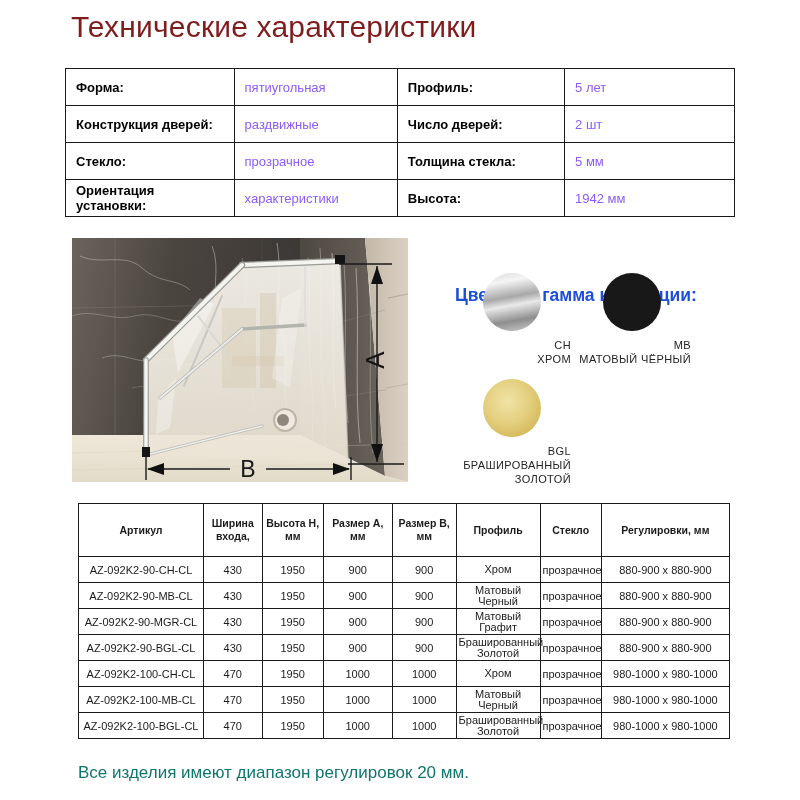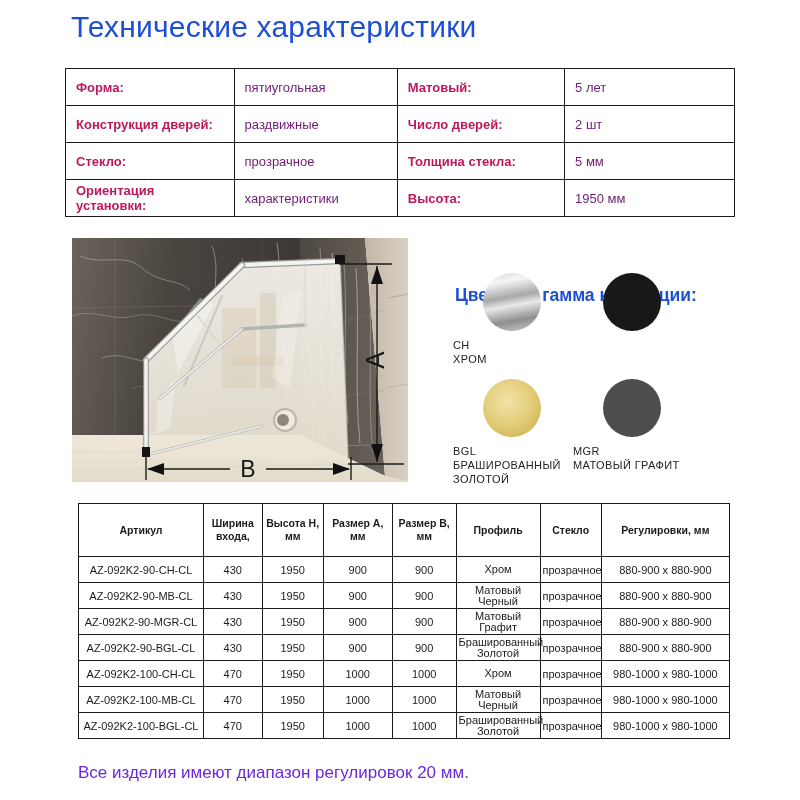--- a/index.html
+++ b/index.html
@@ -1,96 +1,96 @@
 <!DOCTYPE html>
 <html><head>
 <meta charset="utf-8">
 <style>
   html,body{margin:0;padding:0;background:#ffffff;}
   body{font-family:"Liberation Sans", sans-serif; color:#1c1c1c;}
   #page{position:relative;width:800px;height:800px;background:#fff;overflow:hidden;}
 
   
   .page-title{position:absolute;left:71px;top:10px;font-size:30px;font-weight:500;
-    letter-spacing:0.2px;color:#1d4ed8;}
+    letter-spacing:0.2px;color:#7f1d1d;}
 
   
   table.spec{position:absolute;left:65px;top:68px;width:670px;height:144px;
     border-collapse:collapse;table-layout:fixed;}
   table.spec td{border:1.6px solid #1a1a1a;font-size:13px;padding:0 6px 0 10px;
-    vertical-align:middle;height:36px;color:#701a75;}
-  table.spec td.spec-label{font-weight:bold;color:#be185d;}
+    vertical-align:middle;height:36px;color:#8b5cf6;}
+  table.spec td.spec-label{font-weight:bold;color:#000000;}
 
   
   .diagram{position:absolute;left:72px;top:238px;width:336px;height:244px;}
 
   
   .colors-title{position:absolute;left:455px;top:237px;font-size:17.5px;font-weight:bold;color:#1d4ed8;margin-top:48px;}
   .swatch-grid{position:absolute;left:452px;top:273px;width:240px;
     display:grid;grid-template-columns:120px 120px;grid-template-rows:106px 106px;}
   .swatch-cell{display:flex;flex-direction:column;align-items:center;}
   .swatch-circle{width:58px;height:58px;border-radius:50%;flex:0 0 auto;}
-  .swatch-label{margin-top:7px;text-align:left;font-size:11px;line-height:14px;
+  .swatch-label{margin-top:7px;text-align:right;font-size:11px;line-height:14px;
     letter-spacing:0.4px;color:#232323;width:118px;}
   .swatch-code{display:block;}
   .sw-chrome{background:linear-gradient(170deg,#d9d9d9 0%,#f5f5f5 18%,#a8a8a8 42%,#e9e9e9 55%,#8e8e8e 78%,#cfcfcf 100%);}
   .sw-gold{background:radial-gradient(circle at 42% 38%,#f0e3a6 0%,#e4cf7e 45%,#d6bb5f 75%,#c9aa4e 100%);}
 
   
   table.products{position:absolute;left:78px;top:503px;width:652px;
     border-collapse:collapse;table-layout:fixed;}
   table.products th, table.products td{border:1.2px solid #1a1a1a;text-align:center;
     vertical-align:middle;padding:1px 2px;color:#1b1b1b;}
   table.products th{height:50px;font-size:10.5px;font-weight:bold;line-height:13px;}
   table.products td{height:23px;font-size:11px;}
   td.col-article{font-size:10.3px;}
   td.col-profile{font-size:9.8px;line-height:10.5px;}
   td.col-glass{font-size:9.5px;}
   td.col-adjust{font-size:10.8px;}
 
-  .footer-note{position:absolute;left:78px;top:763px;font-size:17px;color:#6d28d9;}
+  .footer-note{position:absolute;left:78px;top:763px;font-size:17px;color:#0f766e;}
 </style>
 </head>
 <body>
 
 <div id="page">
 
   <div class="page-title">Технические характеристики</div>
 
   <table class="spec">
     <colgroup>
         <col style="width:25.2%">
         <col style="width:24.4%">
         <col style="width:25%">
         <col style="width:25.4%">
       </colgroup>
     <tbody>
         <tr>
           <td class="spec-label">Форма:</td>
           <td>пятиугольная</td>
-          <td class="spec-label">Матовый:</td>
+          <td class="spec-label">Профиль:</td>
           <td>5 лет</td>
         </tr>
         <tr>
           <td class="spec-label">Конструкция дверей:</td>
           <td>раздвижные</td>
           <td class="spec-label">Число дверей:</td>
           <td>2 шт</td>
         </tr>
         <tr>
           <td class="spec-label">Стекло:</td>
           <td>прозрачное</td>
           <td class="spec-label">Толщина стекла:</td>
           <td>5 мм</td>
         </tr>
         <tr>
           <td class="spec-label">Ориентация установки:</td>
           <td>характеристики</td>
           <td class="spec-label">Высота:</td>
-          <td>1950 мм</td>
+          <td>1942 мм</td>
         </tr>
       </tbody>
   </table>
 
   <svg class="diagram" viewBox="0 0 336 244" xmlns="http://www.w3.org/2000/svg">
     <defs>
       <linearGradient id="gLeftWall" x1="0" y1="0" x2="1" y2="0.15">
         <stop offset="0" stop-color="#6b645c"></stop>
           <stop offset="0.45" stop-color="#4b4540"></stop>
           <stop offset="1" stop-color="#3c3835"></stop>
@@ -210,28 +210,25 @@
   </svg>
 
   <div class="colors-title">Цветовая гамма коллекции:</div>
   <div class="swatch-grid">
       <div class="swatch-cell">
         <div class="swatch-circle sw-chrome"></div>
         <div class="swatch-label"><span class="swatch-code">CH</span>ХРОМ</div>
       </div>
       <div class="swatch-cell">
         <div class="swatch-circle" style="background: rgb(24, 24, 24);"></div>
+        <div class="swatch-label"><span class="swatch-code">MB</span>МАТОВЫЙ ЧЁРНЫЙ</div>
       </div>
       <div class="swatch-cell">
         <div class="swatch-circle sw-gold"></div>
         <div class="swatch-label"><span class="swatch-code">BGL</span>БРАШИРОВАННЫЙ ЗОЛОТОЙ</div>
-      </div>
-      <div class="swatch-cell">
-        <div class="swatch-circle" style="background: rgb(77, 77, 79);"></div>
-        <div class="swatch-label"><span class="swatch-code">MGR</span>МАТОВЫЙ ГРАФИТ</div>
       </div>
     </div>
 
   <table class="products">
     <colgroup>
       <col style="width:19.2%">
         <col style="width:9.0%">
         <col style="width:9.4%">
         <col style="width:10.6%">
       <col style="width:9.8%">

